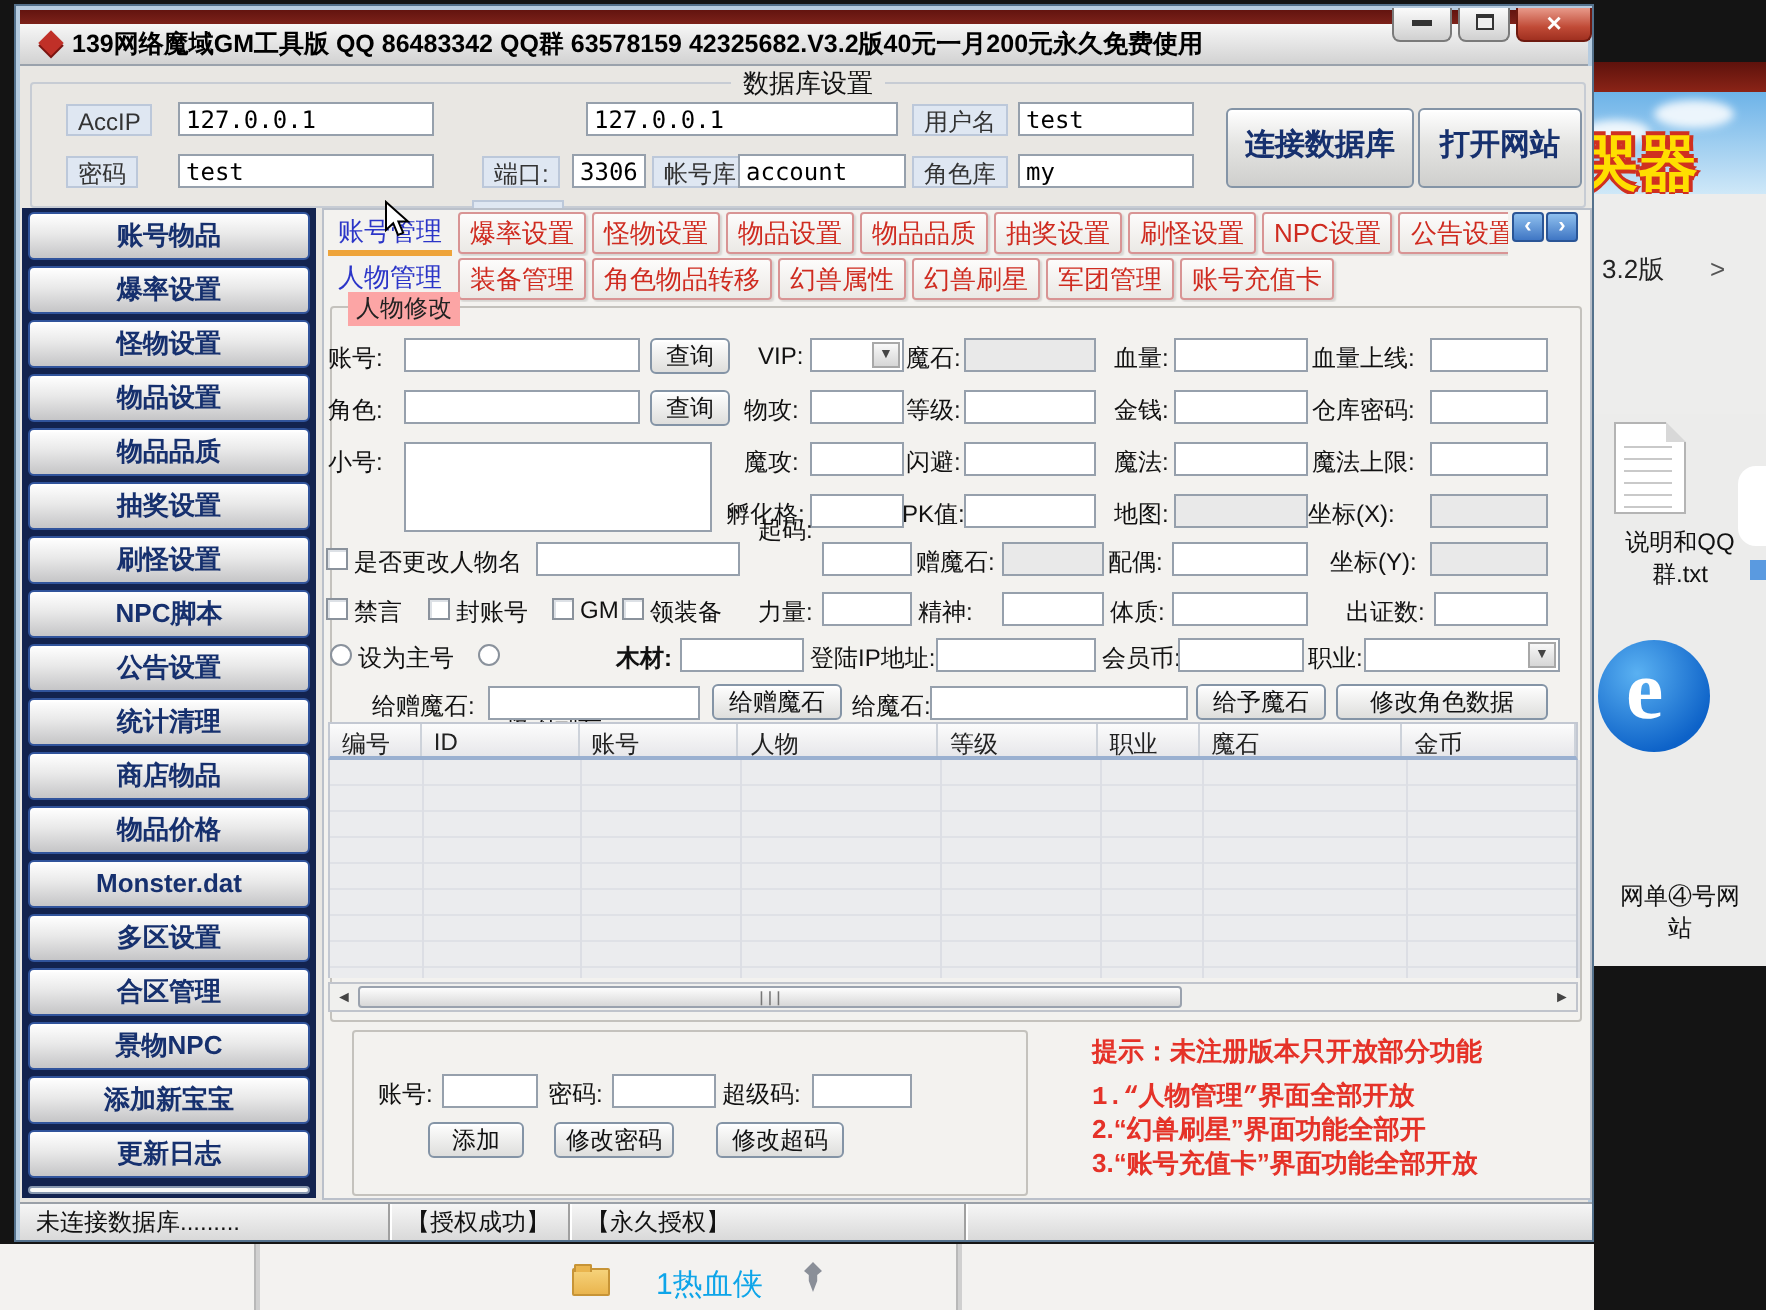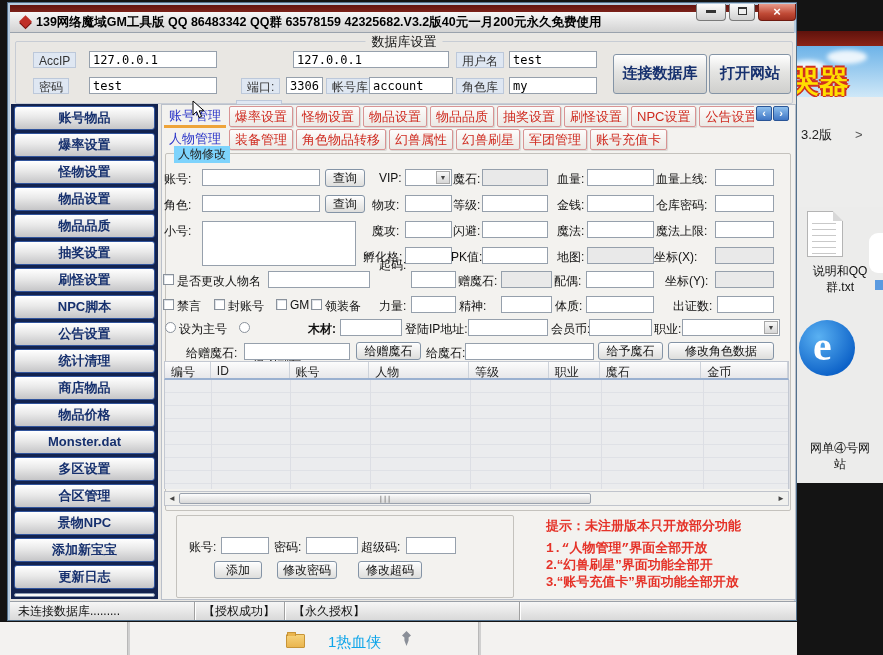--- a/index.html
+++ b/index.html
@@ -48,21 +48,21 @@
   .tablist{display:contents;}
   .tab{height:19px;line-height:19px;padding:0 5px;font-size:13px;white-space:nowrap;cursor:default;}
   .tab.red{color:#cf2b20;border:1px solid #d89494;border-radius:2px;background:linear-gradient(#fdfcfb,#ebe9e5);box-shadow:1px 1px 1px rgba(0,0,0,.12);}
   .tab.active1{color:#2b35c8;border-bottom:3px solid #eea43a;}
   .tab.active2{color:#2b35c8;}
   .tsbtn{position:absolute;width:16px;height:15px;background:linear-gradient(#8fc0ee,#3f76c4);border:1px solid #2a5596;
          color:#fff;font:bold 11px "Liberation Sans";text-align:center;line-height:13px;border-radius:2px;box-sizing:border-box;}
 
   
   .gbox{position:absolute;border:1px solid #c4c2bd;border-radius:2px;}
-  .glabel{position:absolute;top:-8px;background:#7dd3fc;padding:0 4px;font-size:12px;color:#222;white-space:nowrap;}
+  .glabel{position:absolute;top:-8px;background:#fca5a5;padding:0 4px;font-size:12px;color:#222;white-space:nowrap;}
   .sbtn{position:absolute;height:18px;border:1px solid #8494a6;border-radius:3px;background:linear-gradient(#fefefe,#dededc);
         font:12px "Liberation Sans";color:#111;text-align:center;box-shadow:inset 0 1px 0 #fff;cursor:default;box-sizing:border-box;}
   .cb{position:absolute;width:11px;height:11px;background:#fff;border:1px solid #8a929c;box-shadow:inset 1px 1px 0 #dde1e6;box-sizing:border-box;}
   .rb{position:absolute;width:11px;height:11px;background:#fff;border:1px solid #8a929c;border-radius:50%;box-sizing:border-box;}
   .combo{position:absolute;height:17px;background:#fff;border:1px solid #96a0ac;box-sizing:border-box;}
   .combo .arr{position:absolute;right:1px;top:1px;bottom:1px;width:14px;background:linear-gradient(#f8f8f8,#d6d6d6);
               border:1px solid #a8a8a8;font-size:7px;line-height:12px;text-align:center;color:#444;box-sizing:border-box;}
   textarea.area{position:absolute;background:#fff;border:1px solid #96a0ac;resize:none;box-sizing:border-box;font:12px "DejaVu Sans Mono",monospace;outline:none;}
 
   
@@ -314,21 +314,21 @@
     <div class="sbtn" style="left:350px;top:558px;width:64px;line-height:16px;">修改超码</div>
 
     <div class="tip" style="left:538px;top:514px;">提示：未注册版本只开放部分功能</div>
     <div class="tip" style="left:538px;top:536px;font-family:Liberation Mono, monospace;">1.“人物管理”界面全部开放</div>
     <div class="tip" style="left:538px;top:553px;">2.“幻兽刷星”界面功能全部开</div>
     <div class="tip" style="left:538px;top:570px;">3.“账号充值卡”界面功能全部开放</div>
 
     <div class="statusbar">
       <div class="scell" style="width:185px;">未连接数据库.........</div>
       <div class="scell" style="width:90px;">【授权成功】</div>
-      <div class="scell" style="width:235px;">【永久授权】</div>
+      <div class="scell" style="width:198px;">【永久授权】</div>
       <div class="scell" style="flex:1;border-right:none;box-shadow:none;"></div>
     </div>
   </div>
 
   <div class="deskcol">
     <div class="redband"></div>
     <div class="sky">
       <div class="cloud" style="left:30px;top:4px;width:40px;height:14px;"></div>
       <div class="cloud" style="left:-6px;top:14px;width:34px;height:12px;"></div>
       <div class="banner">哭器</div>

